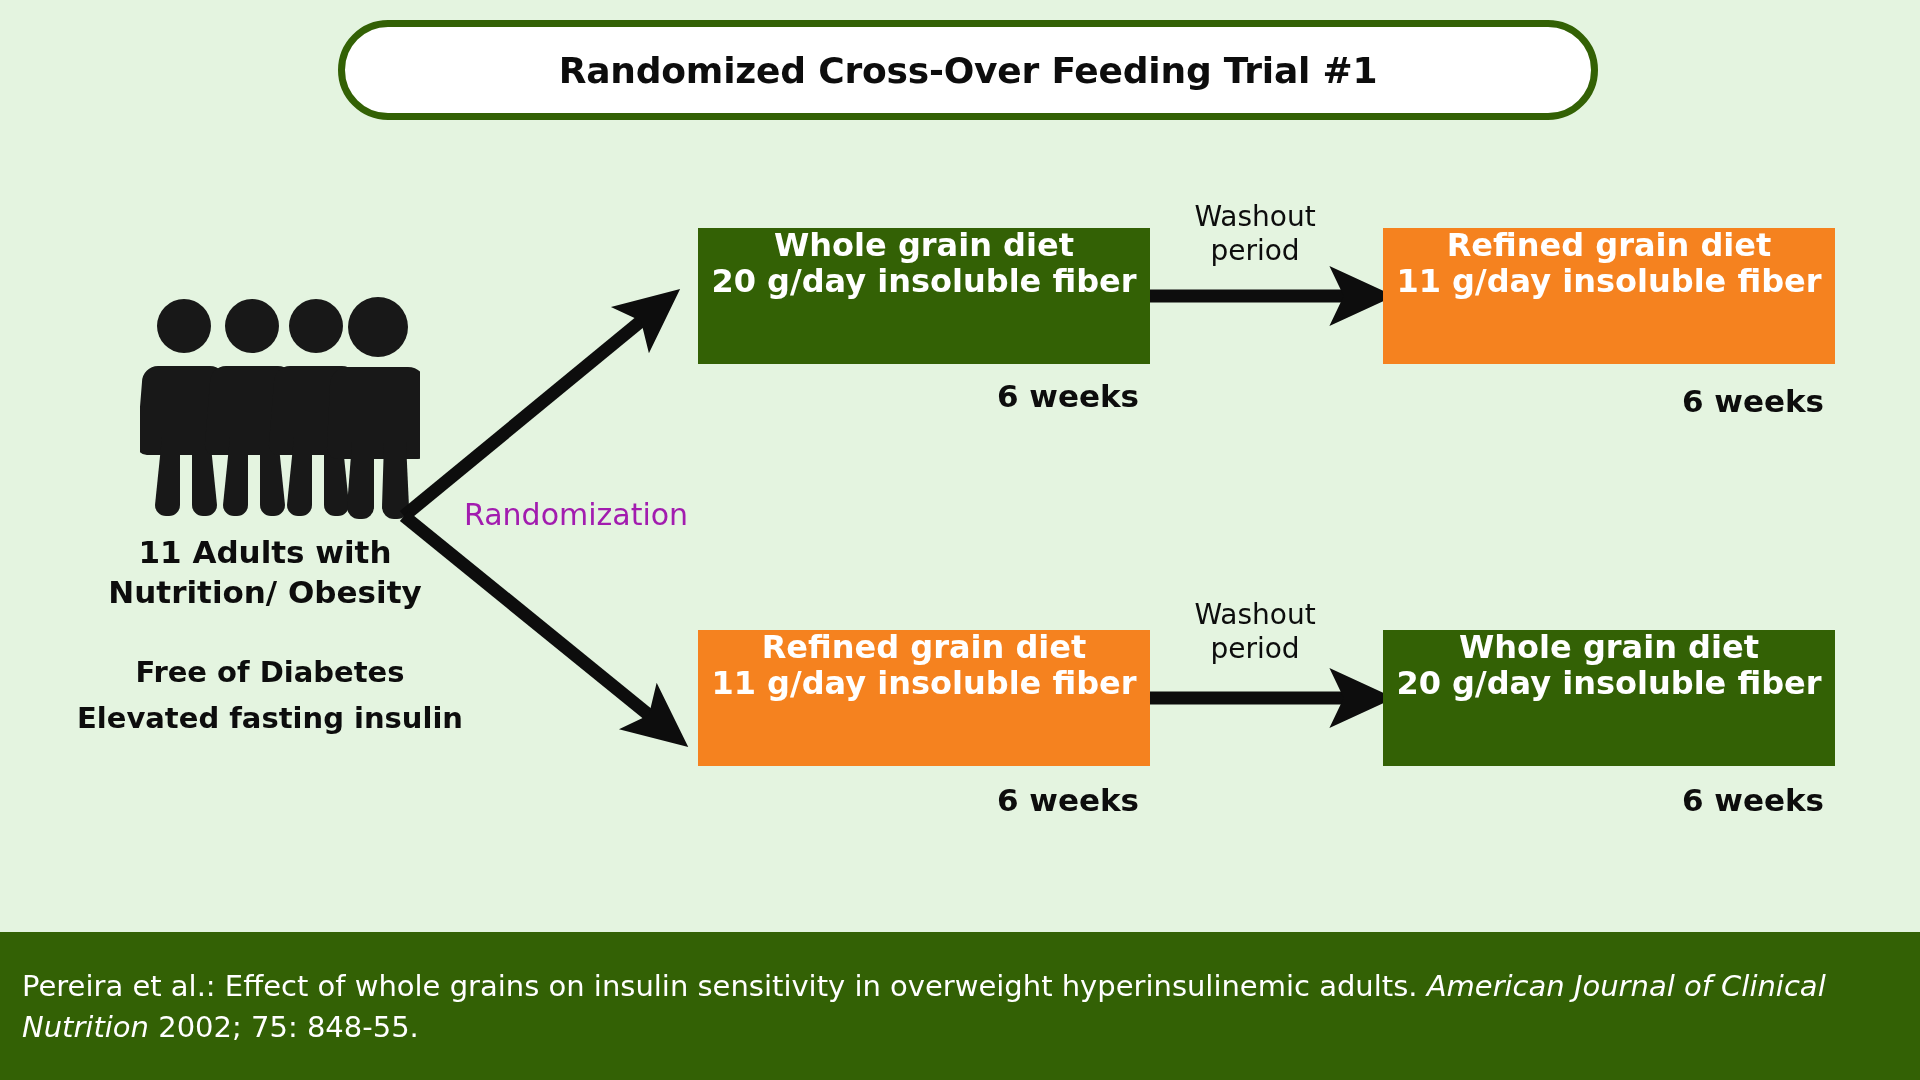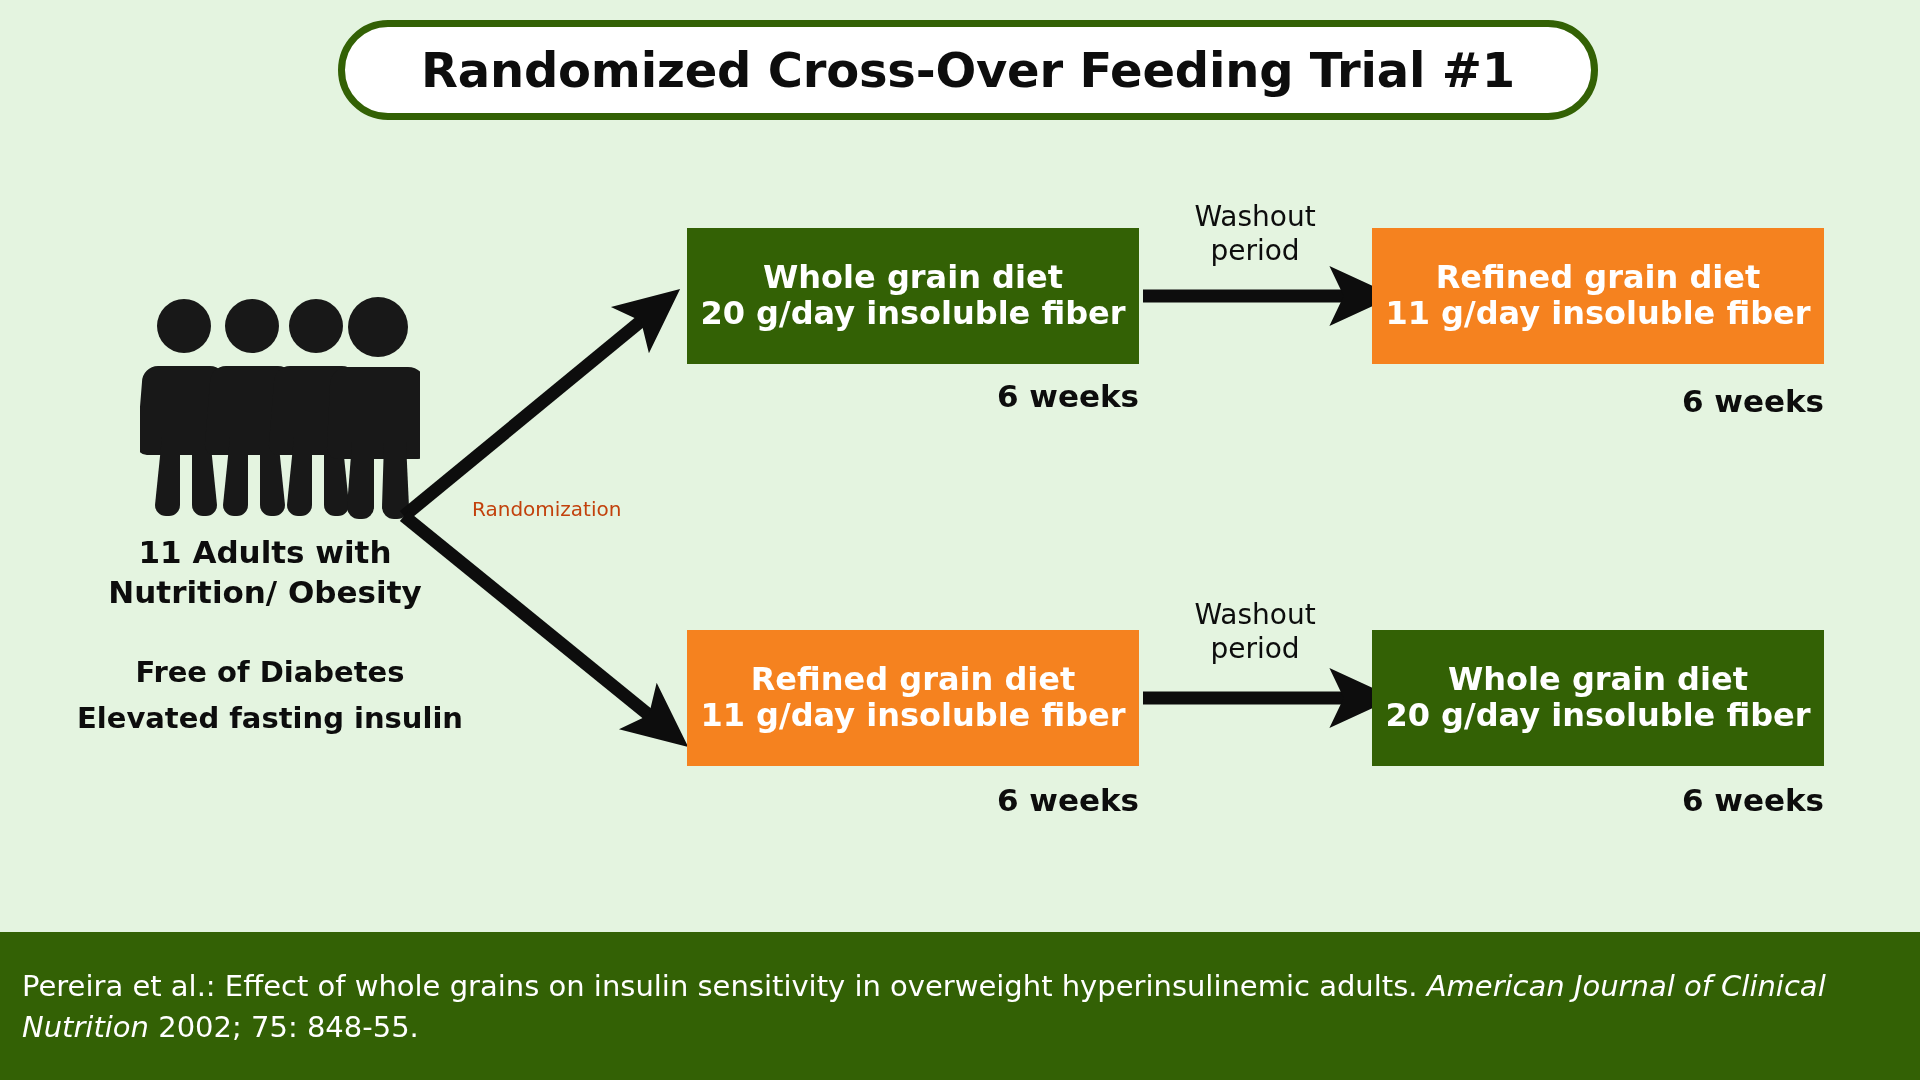--- a/index.html
+++ b/index.html
@@ -11,21 +11,21 @@
   }
   #root { position:relative; width:1920px; height:1080px; background:#e4f4e0; }
 
   
   .title-box{
     position:absolute; left:338px; top:20px; width:1260px; height:100px;
     background:#ffffff; border:7px solid #336105; border-radius:52px;
     display:flex; align-items:center; justify-content:center;
   }
   .title-text{
-    font-size:48px; font-weight:bold; color:#0d0d0d;
+    font-size:36px; font-weight:bold; color:#0d0d0d;
     font-family:"DejaVu Sans", sans-serif; letter-spacing:-0.2px;
     white-space:nowrap;
   }
 
   
   .people{ position:absolute; left:140px; top:297px; width:280px; height:225px; }
 
   
   .subject-block{
     position:absolute; left:30px; top:532px; width:470px;
@@ -34,22 +34,23 @@
   .subject-line{ font-size:31px; font-weight:bold; line-height:1.30; white-space:nowrap;}
   .criteria-block{
     position:absolute; left:10px; top:650px; width:520px;
     text-align:center; color:#0d0d0d;
   }
   .criteria-line{ font-size:29px; font-weight:bold; line-height:1.58; white-space:nowrap; }
 
   
   .diet-box{
     position:absolute; width:452px; height:136px;
-    display:flex; flex-direction:column; align-items:center; justify-content:center;
+    display:flex; flex-direction:column; align-items:center; 
     color:#ffffff;
+    margin-left:11px;
   }
   .diet-box.green{ background:#336105; }
   .diet-box.orange{ background:#f5821f; }
   .diet-title{ font-size:32px; font-weight:bold; line-height:1.12; white-space:nowrap; }
   .diet-sub{ font-size:32px; font-weight:bold; line-height:1.12; white-space:nowrap; }
 
   .duration{
     position:absolute; width:452px; text-align:right;
     font-size:31px; font-weight:bold; color:#0d0d0d;
   }
@@ -68,21 +69,21 @@
   .washout{
     position:absolute; width:200px; text-align:center;
     font-size:28px; color:#0d0d0d; line-height:1.22; font-weight:normal;
   }
   .washout-top{ left:1155px; top:200px; }
   .washout-bottom{ left:1155px; top:598px; }
 
   
   .randomization{
     position:absolute; left:464px; top:497px;
-    font-size:20px; color:#c2410c; font-weight:normal; white-space:nowrap;margin-left:8px;
+    font-size:30px; color:#a21caf; font-weight:normal; white-space:nowrap;
   }
 
   
   .arrows{ position:absolute; left:0; top:0; width:1920px; height:1080px; }
 
   
   .citation-bar{
     position:absolute; left:0; top:932px; width:1920px; height:148px;
     background:#336105; padding:34px 32px 0 22px;
   }

